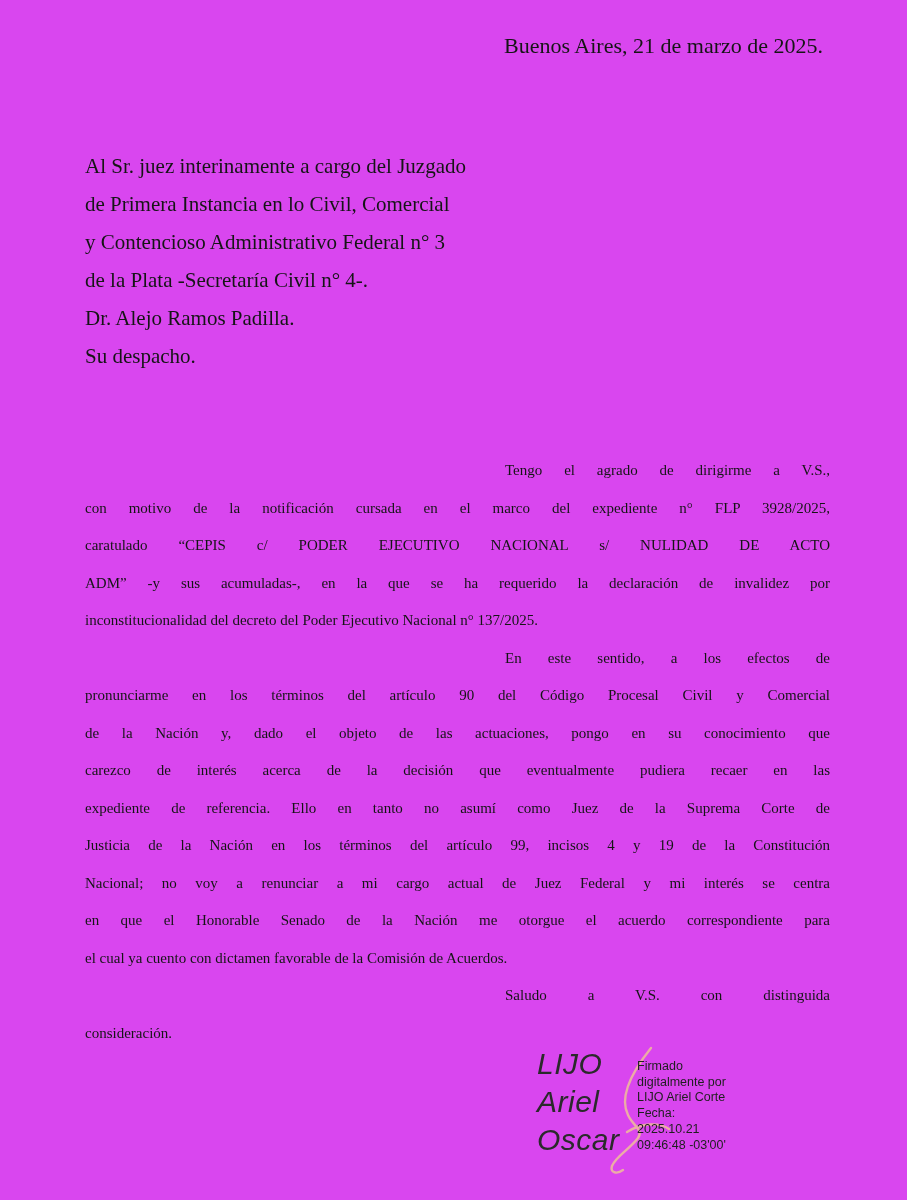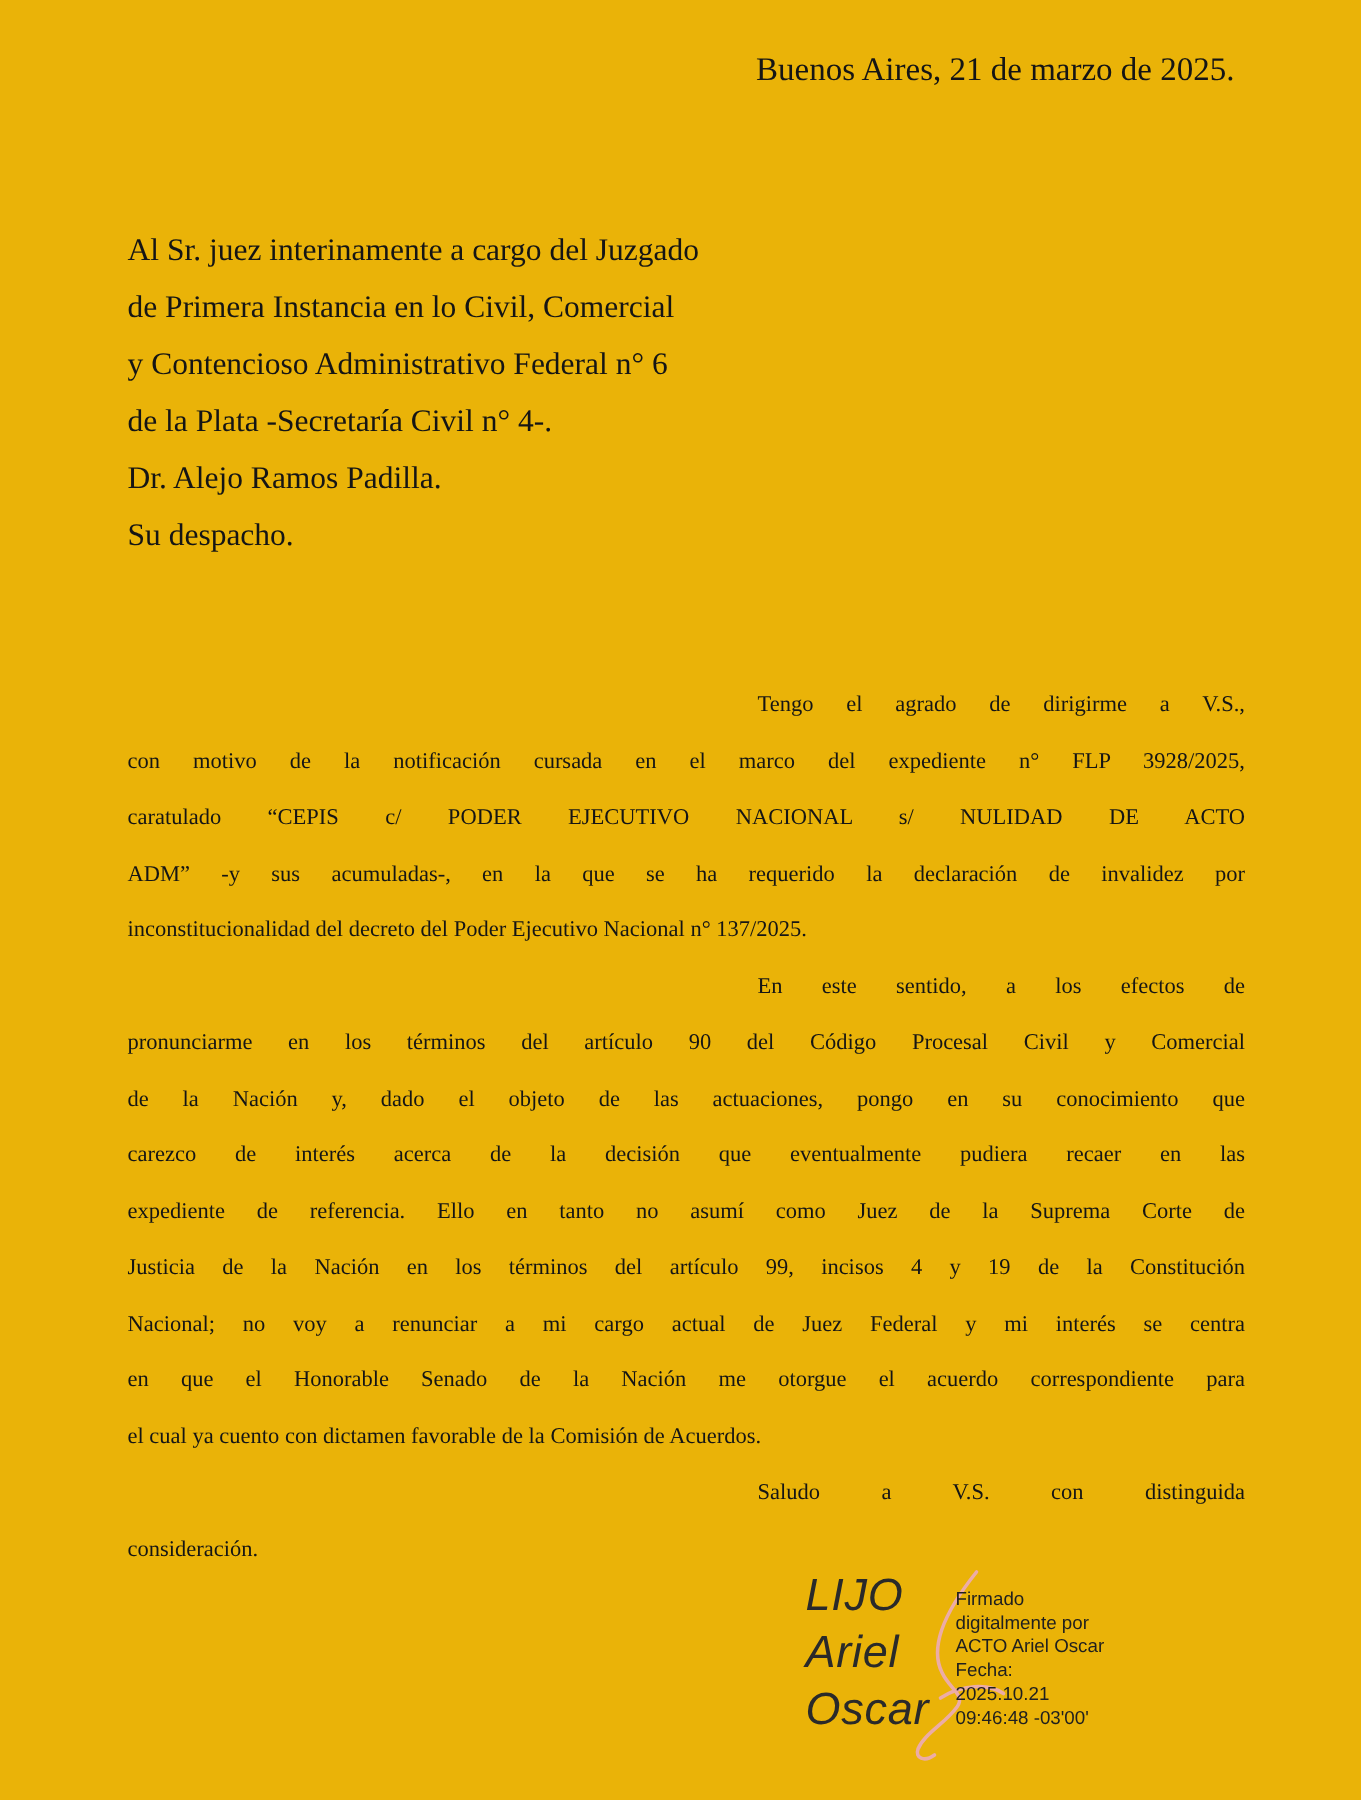--- a/index.html
+++ b/index.html
@@ -2,21 +2,21 @@
 <html><head>
 <meta charset="utf-8">
 <style>
   * { margin: 0; padding: 0; box-sizing: border-box; }
   html, body { background: #e8e8e8; }
   .page {
     position: relative;
     width: 907px;
     height: 1200px;
     margin: 0 auto;
-    background: #eab308;
+    background: #d946ef;
     overflow: hidden;
     font-family: "Liberation Serif", serif;
     color: #151515;
   }
   .date-line {
     position: absolute;
     top: 33px;
     right: 84px;
     font-size: 22px;
     line-height: 26px;
@@ -86,21 +86,21 @@
 </head>
 <body>
 
 <div class="page">
 
   <div class="date-line">Buenos Aires, 21 de marzo de 2025.</div>
 
   <div class="recipient">
     <div class="rline">Al Sr. juez interinamente a cargo del Juzgado</div>
     <div class="rline">de Primera Instancia en lo Civil, Comercial</div>
-    <div class="rline">y Contencioso Administrativo Federal n° 6</div>
+    <div class="rline">y Contencioso Administrativo Federal n° 3</div>
     <div class="rline">de la Plata -Secretaría Civil n° 4-.</div>
     <div class="rline">Dr. Alejo Ramos Padilla.</div>
     <div class="rline">Su despacho.</div>
   </div>
 
   <div class="letter-body">
 
     <div class="bline indent">Tengo el agrado de dirigirme a V.S.,</div>
     <div class="bline">con motivo de la notificación cursada en el marco del expediente n° FLP 3928/2025,</div>
     <div class="bline">caratulado “CEPIS c/ PODER EJECUTIVO NACIONAL s/ NULIDAD DE ACTO</div>
@@ -127,20 +127,20 @@
       <div>Ariel</div>
       <div>Oscar</div>
     </div>
     <svg class="sig-flourish" viewBox="0 0 106 134" fill="none" xmlns="http://www.w3.org/2000/svg">
       <path d="M78 3 C58 28 46 52 55 70 C60 81 71 85 65 93 C57 104 43 111 39 121 C37 127 43 130 50 125" stroke="#ecaca6" stroke-width="2.4" stroke-linecap="round" fill="none"></path>
       <path d="M54 87 C68 78 86 77 96 84" stroke="#ecaca6" stroke-width="2.4" stroke-linecap="round" fill="none"></path>
     </svg>
     <div class="sig-stamp">
       <div>Firmado</div>
       <div>digitalmente por</div>
-      <div>ACTO Ariel Oscar</div>
+      <div>LIJO Ariel Corte</div>
       <div>Fecha:</div>
       <div>2025.10.21</div>
       <div>09:46:48 -03'00'</div>
     </div>
   </div>
 
 </div>
 
 </body></html>

